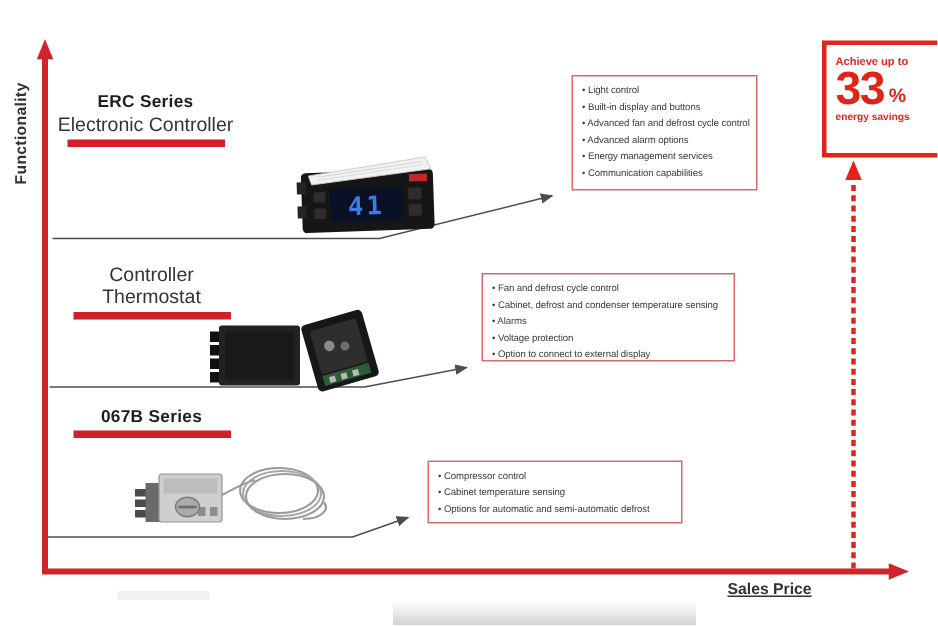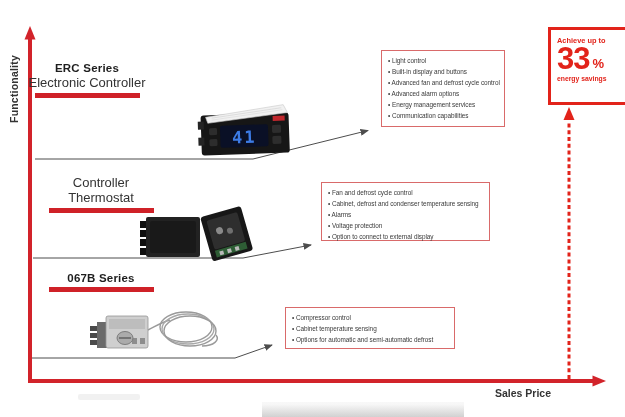--- a/index.html
+++ b/index.html
@@ -9,22 +9,22 @@
   }
   .abs{position:absolute;}
   svg.overlay{position:absolute;left:0;top:0;width:625px;height:417px;pointer-events:none;}
 
   
   .ylabel{
     left:-37px;top:82px;width:104px;height:14px;transform:rotate(-90deg);
     text-align:center;font-size:10.5px;font-weight:600;color:#333;letter-spacing:.2px;
   }
   .xlabel{
-    left:473px;top:387px;width:100px;text-align:center;
-    font-size:10.5px;font-weight:600;color:#333;
+    left:485px;top:387px;width:100px;
+    font-size:10.5px;font-weight:600;color:#333;text-decoration:underline;
   }
 
   
   .tier-label{width:122px;text-align:center;}
   .tier-label .tname{font-size:11.5px;font-weight:bold;color:#1e1e1e;letter-spacing:.2px;}
   .tier-label .tsub{font-size:13px;color:#333;margin-top:1px;}
   .tier-label .tbar{height:5px;background:#cf2128;margin:3px auto 0 auto;width:105px;}
 
   
   .fbox{
@@ -78,21 +78,21 @@
 
     <line x1="30" y1="382" x2="30" y2="39" stroke="#d2232a" stroke-width="4"></line>
     <polygon points="30,26 24.5,39.5 35.5,39.5" fill="#d2232a"></polygon>
     <line x1="28" y1="381" x2="593" y2="381" stroke="#d2232a" stroke-width="4"></line>
     <polygon points="606,381 592.5,375.5 592.5,386.5" fill="#d2232a"></polygon>
   </svg>
 
   <div class="abs ylabel">Functionality</div>
   <div class="abs xlabel">Sales Price</div>
 
-  <div class="abs tier-label" style="left:26px;top:62px;">
+  <div class="abs tier-label" style="left:36px;top:62px;">
     <div class="tname">ERC Series</div>
     <div class="tsub">Electronic Controller</div>
     <div class="tbar"></div>
   </div>
 
   <div class="abs" style="left:196px;top:100px;width:98px;height:58px;">
     <svg width="98" height="58" viewBox="0 0 98 58">
       <g transform="rotate(-2 49 29)">
         <rect x="5" y="14" width="88" height="40" rx="3" fill="#161616"></rect>
         <rect x="2" y="20" width="6" height="8" fill="#242424"></rect>

